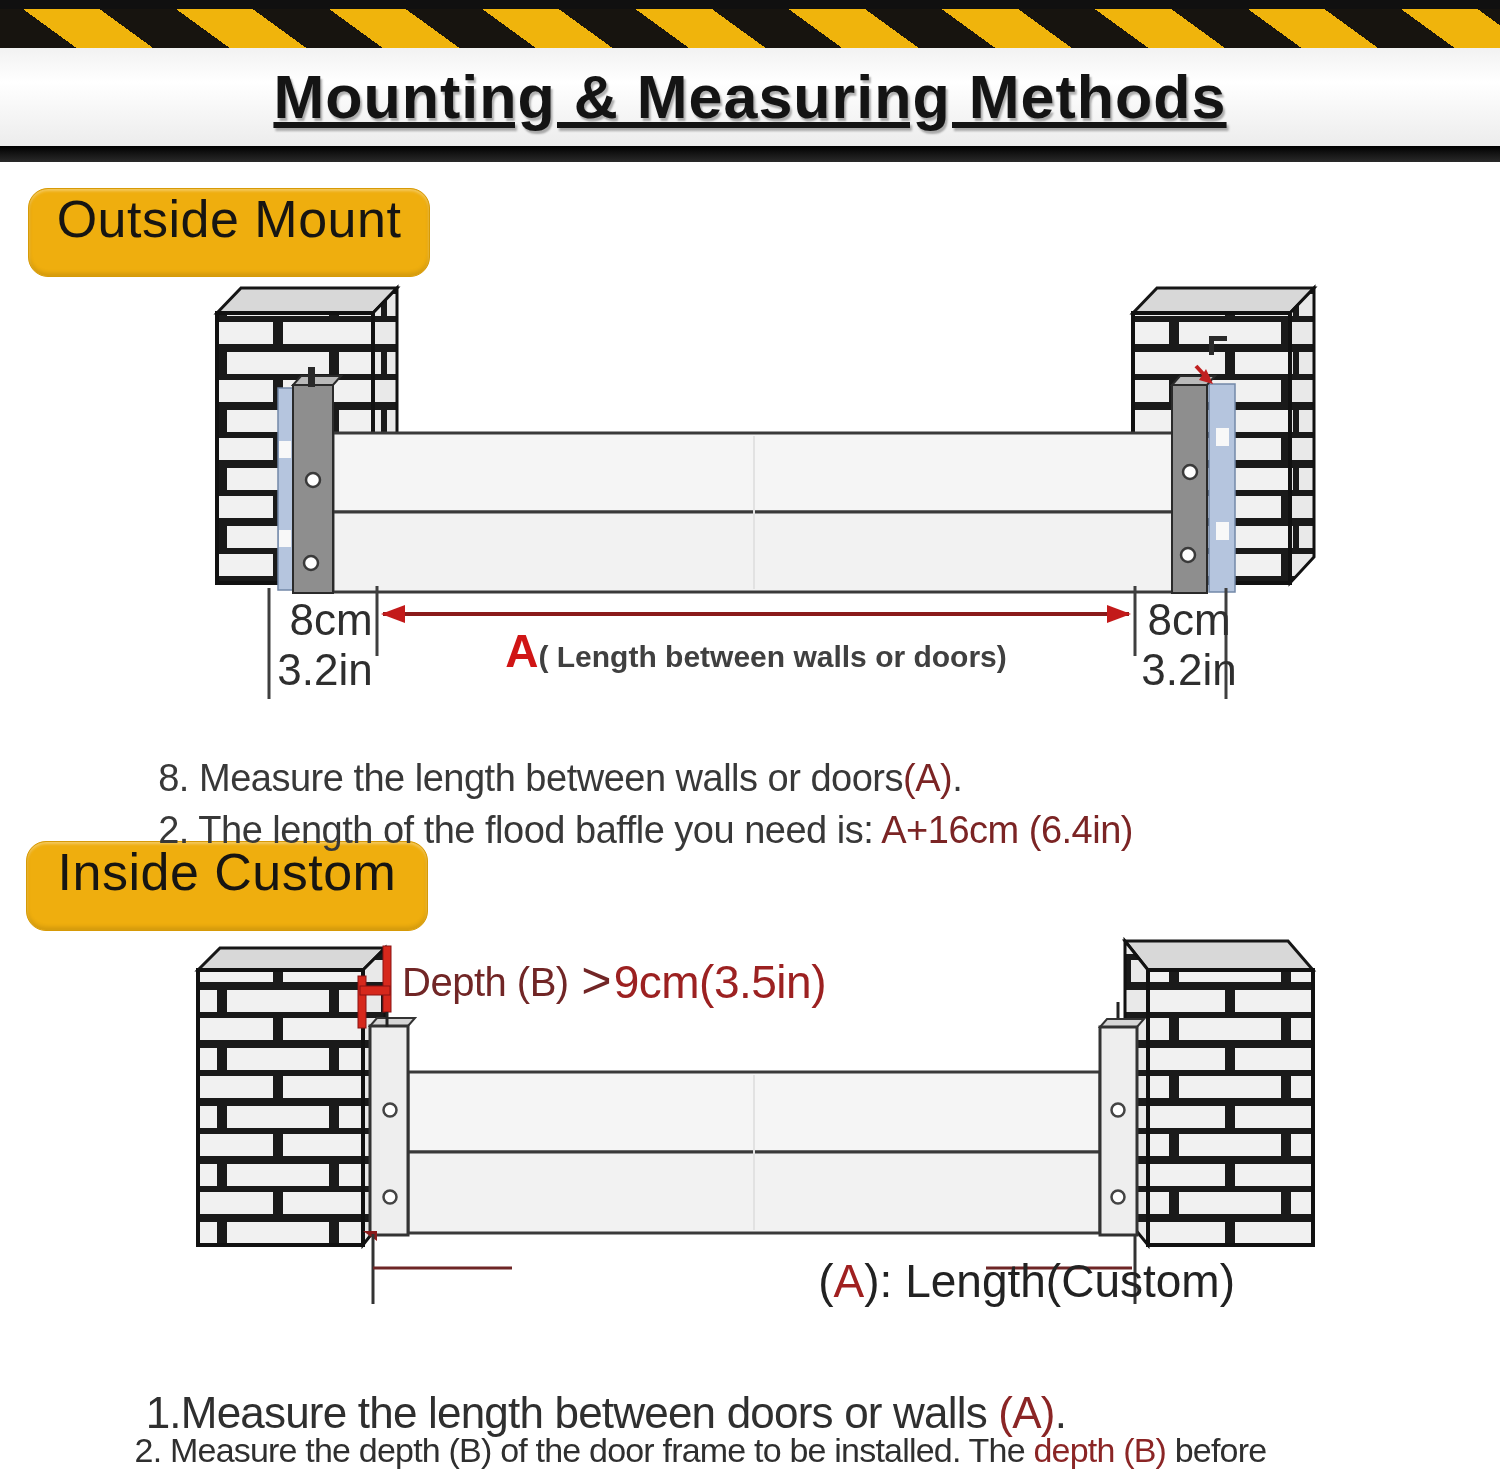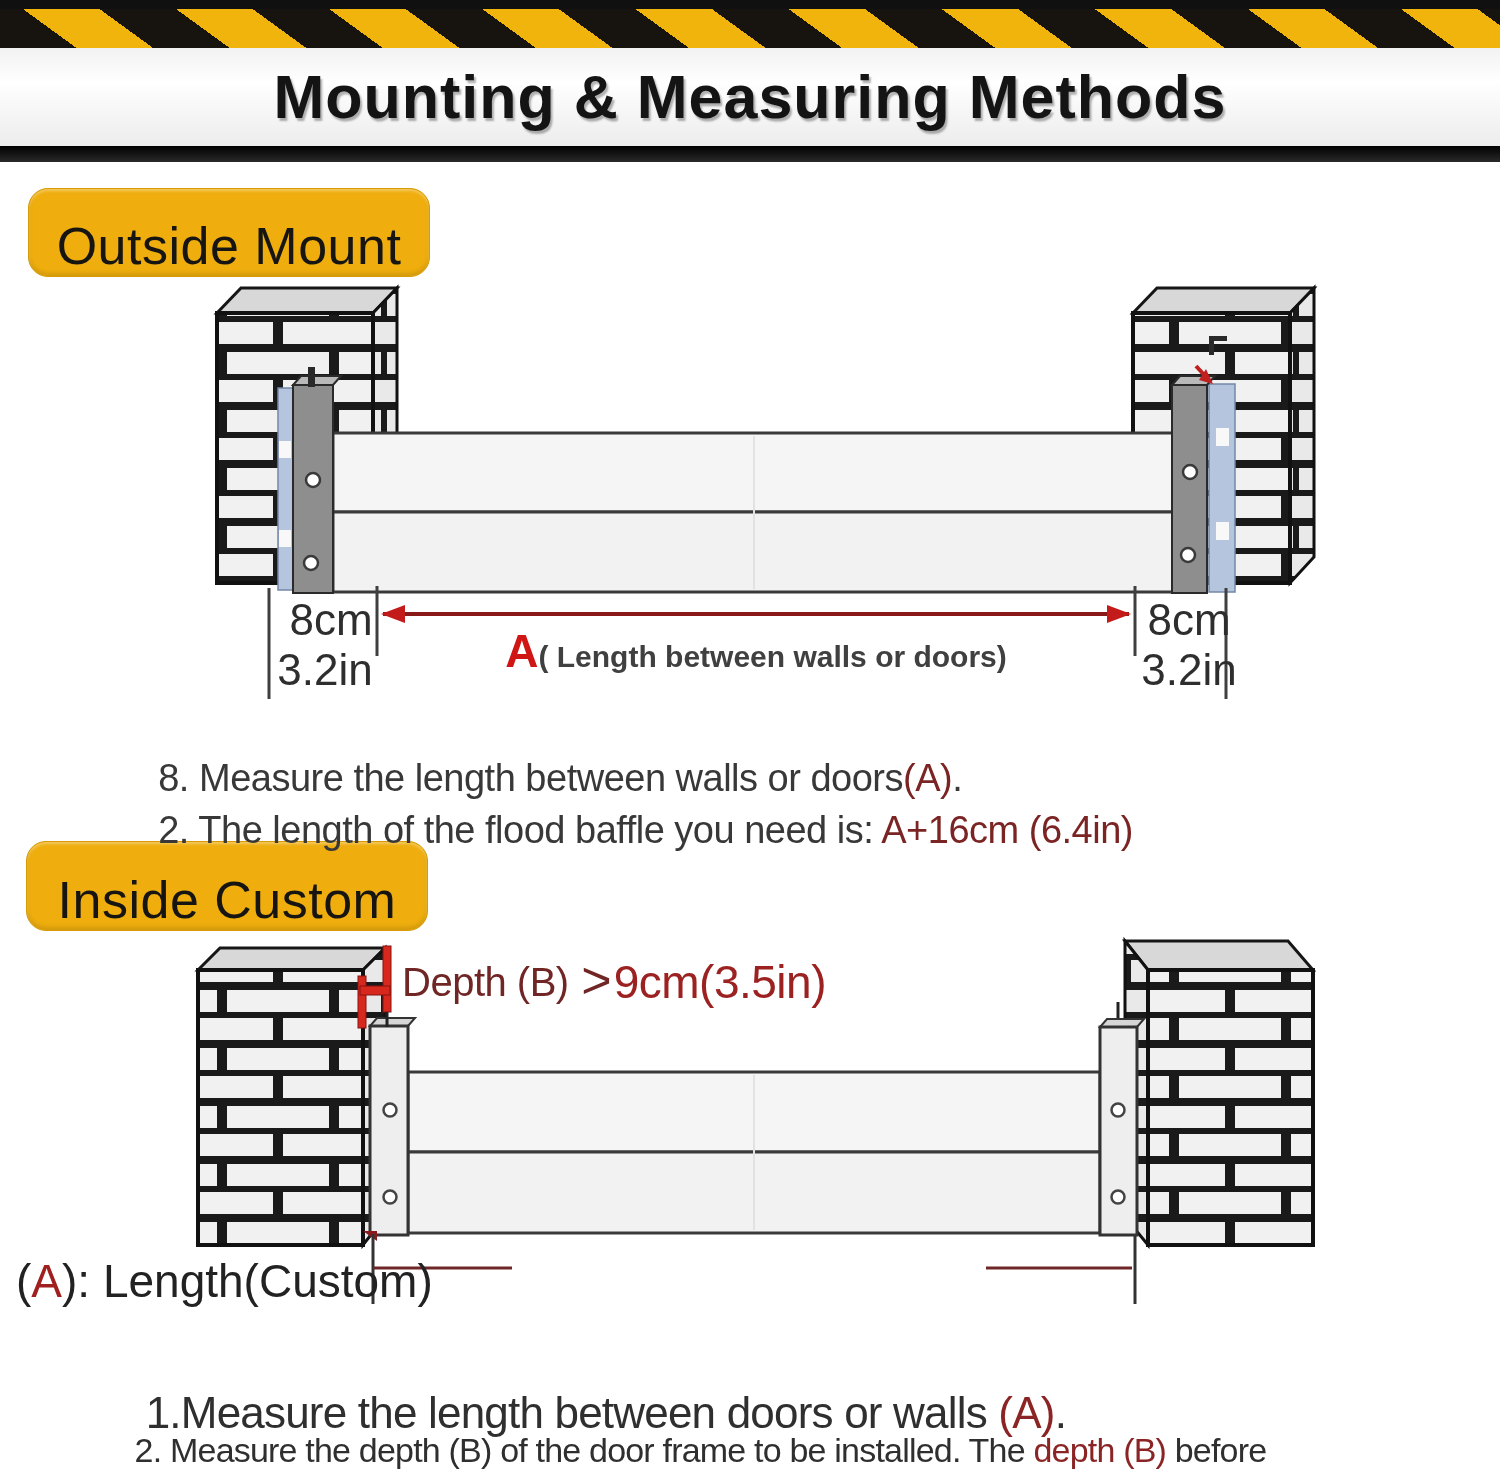--- a/index.html
+++ b/index.html
@@ -8,27 +8,27 @@
   .abs{position:absolute;}
 
   
   .top-bar{left:0;top:0;width:1500px;height:9px;background:#101010;}
   .hazard{left:0;top:9px;width:1500px;height:39px;
     background:repeating-linear-gradient(36deg,#17140f 0 45px,#f0b40c 45px 90px);}
   .title-band{left:0;top:48px;width:1500px;height:98px;
     background:linear-gradient(#f2f2f2,#ffffff 35%,#ececec);
     display:flex;align-items:center;justify-content:center;}
   .title-band h1{margin:16px;font-size:61px;font-weight:700;letter-spacing:1px;color:#141414;
-    text-shadow:2px 3px 2px rgba(0,0,0,.30);}
+    text-shadow:2px 3px 2px rgba(0,0,0,.30);text-decoration:underline;}
   .black-band{left:0;top:146px;width:1500px;height:16px;
     background:linear-gradient(#000000,#2a2a2a);}
 
   
   .badge{background:#efae0e;border:1px solid #d79a06;border-radius:20px;
-    display:flex;align-items:flex-end;justify-content:center;
+    display:flex;align-items:flex-start;justify-content:center;
     font-size:52px;color:#171512;letter-spacing:.5px;
     box-shadow:inset 0 2px 3px rgba(255,255,255,.35), inset 0 -3px 4px rgba(0,0,0,.12);}
   .badge-outside{left:28px;top:188px;width:400px;height:87px;}
   .badge-inside{left:26px;top:841px;width:400px;height:88px;}
 
   
   .meas{font-size:44px;color:#2e2e2e;margin-left:8px;}
   .ctr{display:flex;justify-content:center;}
   .span-label{left:381px;top:624px;width:750px;display:flex;align-items:baseline;justify-content:center;}
   .span-a{font-size:46px;font-weight:700;color:#d01515;}
@@ -37,21 +37,21 @@
   .instr{font-size:38px;letter-spacing:-0.5px;color:#383838;white-space:pre;}
   .instr .em{color:#7b2424;}
   .instr2{font-size:34px;letter-spacing:-0.8px;color:#2f2f2f;white-space:pre;}
   .instr2 .em{color:#8b2525;}
 
   .depth-label{left:402px;top:950px;display:flex;align-items:center;}
   .depth-a{font-size:40px;color:#712626;letter-spacing:-0.5px;white-space:pre;}
   .depth-gt{font-size:52px;color:#712626;margin:0 2px 4px 2px;}
   .depth-v{font-size:46px;color:#9c2121;letter-spacing:-0.5px;}
 
-  .len-label{left:16px;top:1254px;width:1228px;text-align:left;font-size:46px;color:#222222;}
+  .len-label{left:7px;top:1254px;width:1228px;text-align:right;font-size:46px;color:#222222;}
   .len-label .a{color:#a02020;}
 </style>
 </head>
 <body>
 
 <div id="page">
 
   <div class="abs top-bar"></div>
   <div class="abs hazard"></div>
   <div class="abs title-band">

